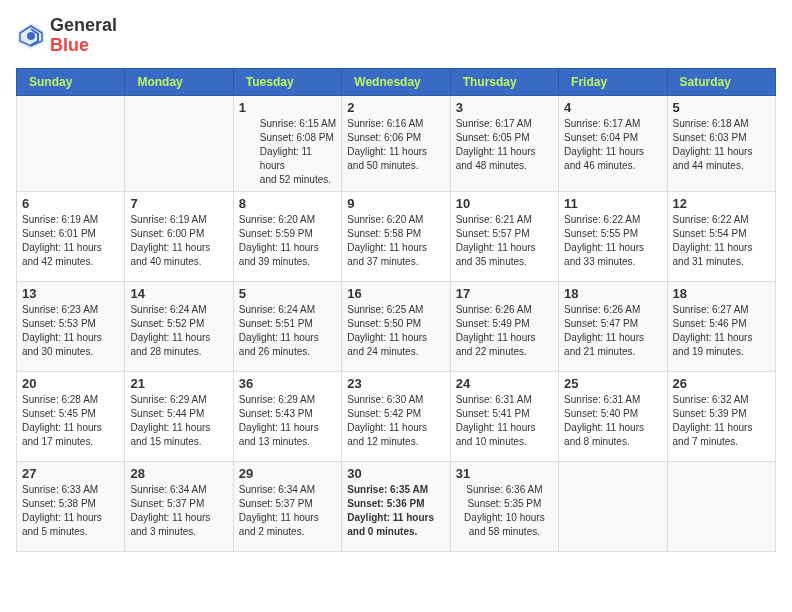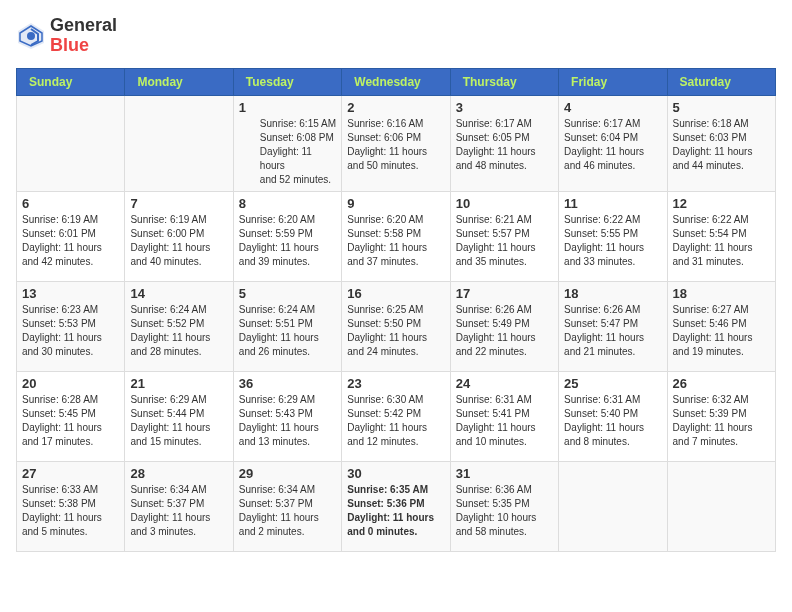--- a/index.html
+++ b/index.html
@@ -339,21 +339,21 @@
         </td>
         <td>
           <span class="day-num">30</span>
           <div class="day-info" style="white-space: pre-line; font-weight: bold;">Sunrise: 6:35 AM
 Sunset: 5:36 PM
 Daylight: 11 hours
 and 0 minutes.</div>
         </td>
         <td>
           <span class="day-num">31</span>
-          <div class="day-info" style="white-space: pre-line;">Sunrise: 6:36 AM
+          <div class="day-info" style="white-space: pre-line; text-align: center;">Sunrise: 6:36 AM
 Sunset: 5:35 PM
 Daylight: 10 hours
 and 58 minutes.</div>
         </td>
         <td></td>
         <td></td>
       </tr>
     </tbody>
 </table>
 

